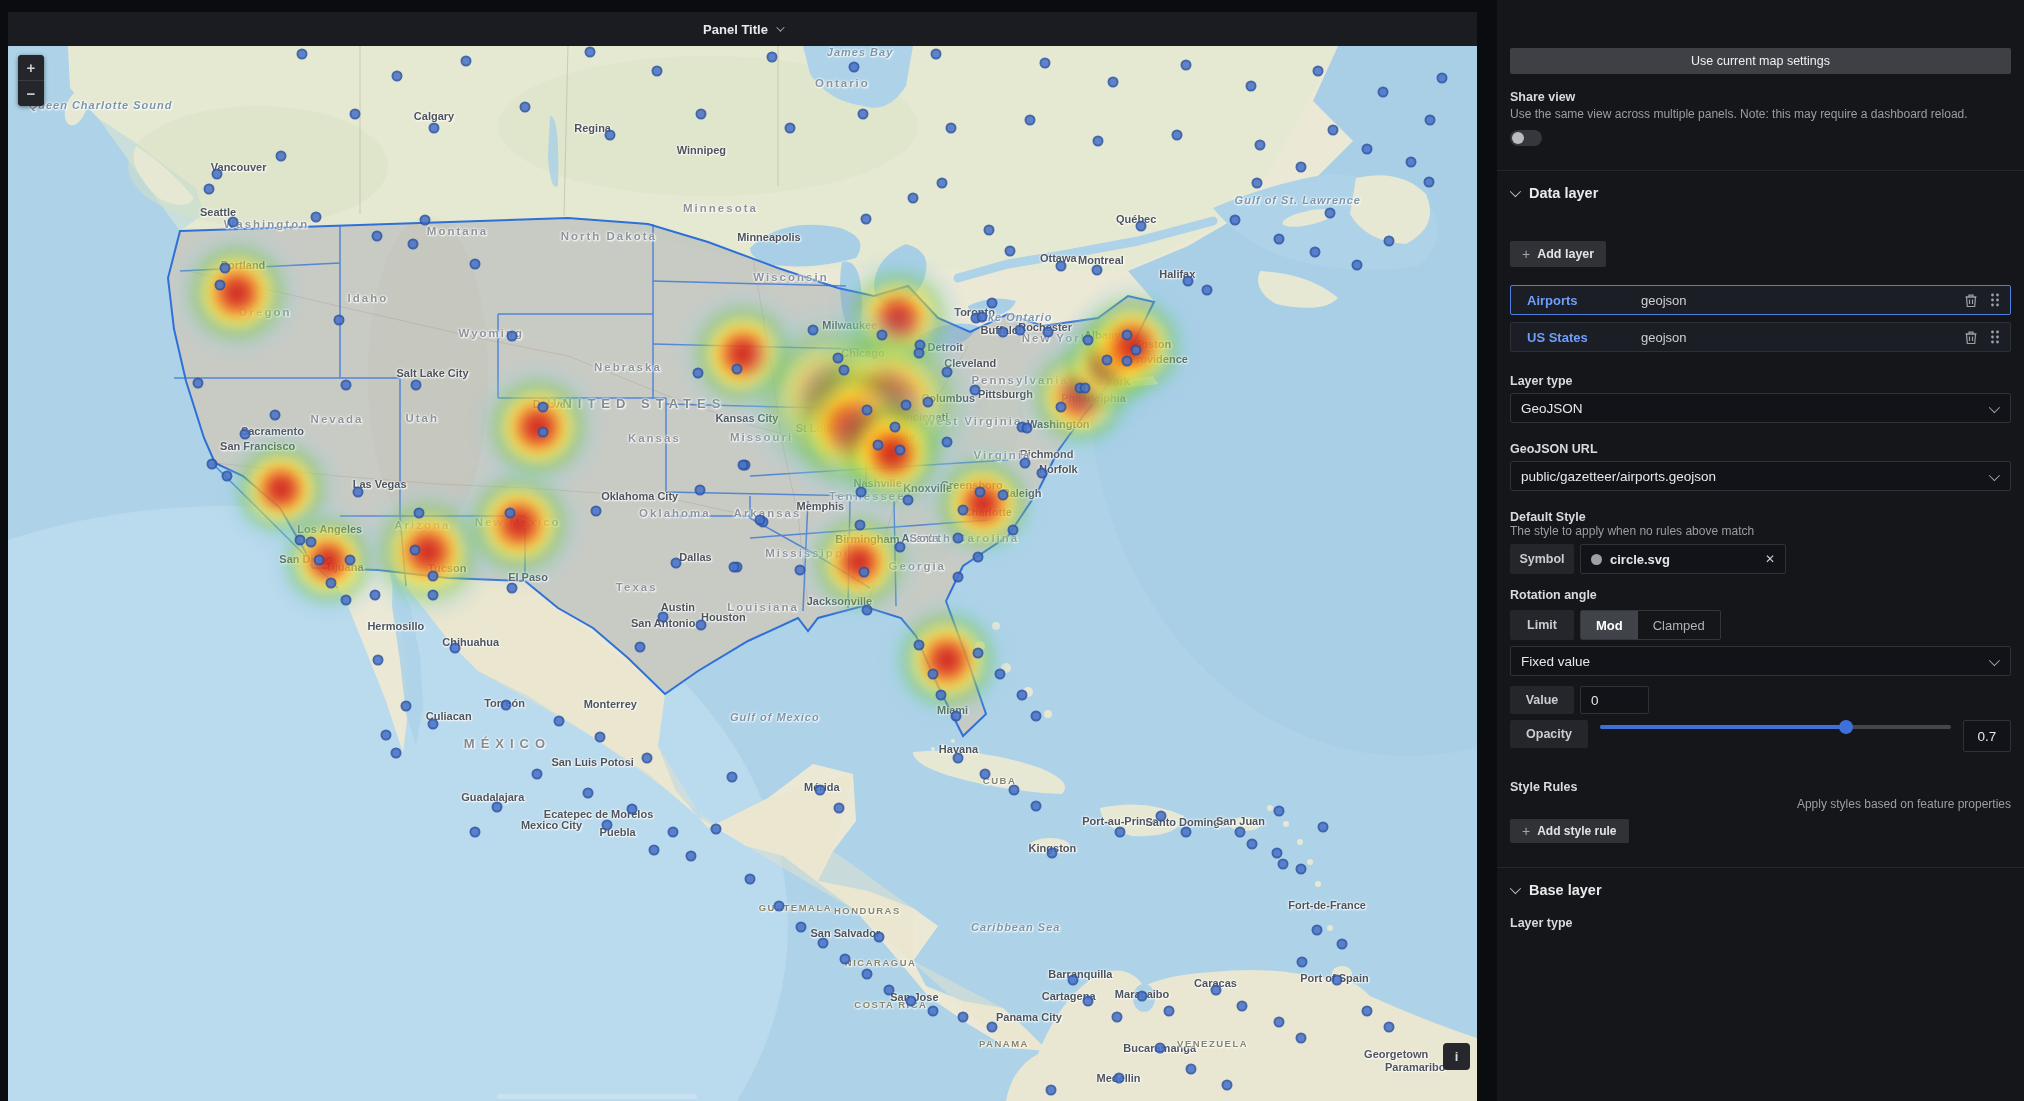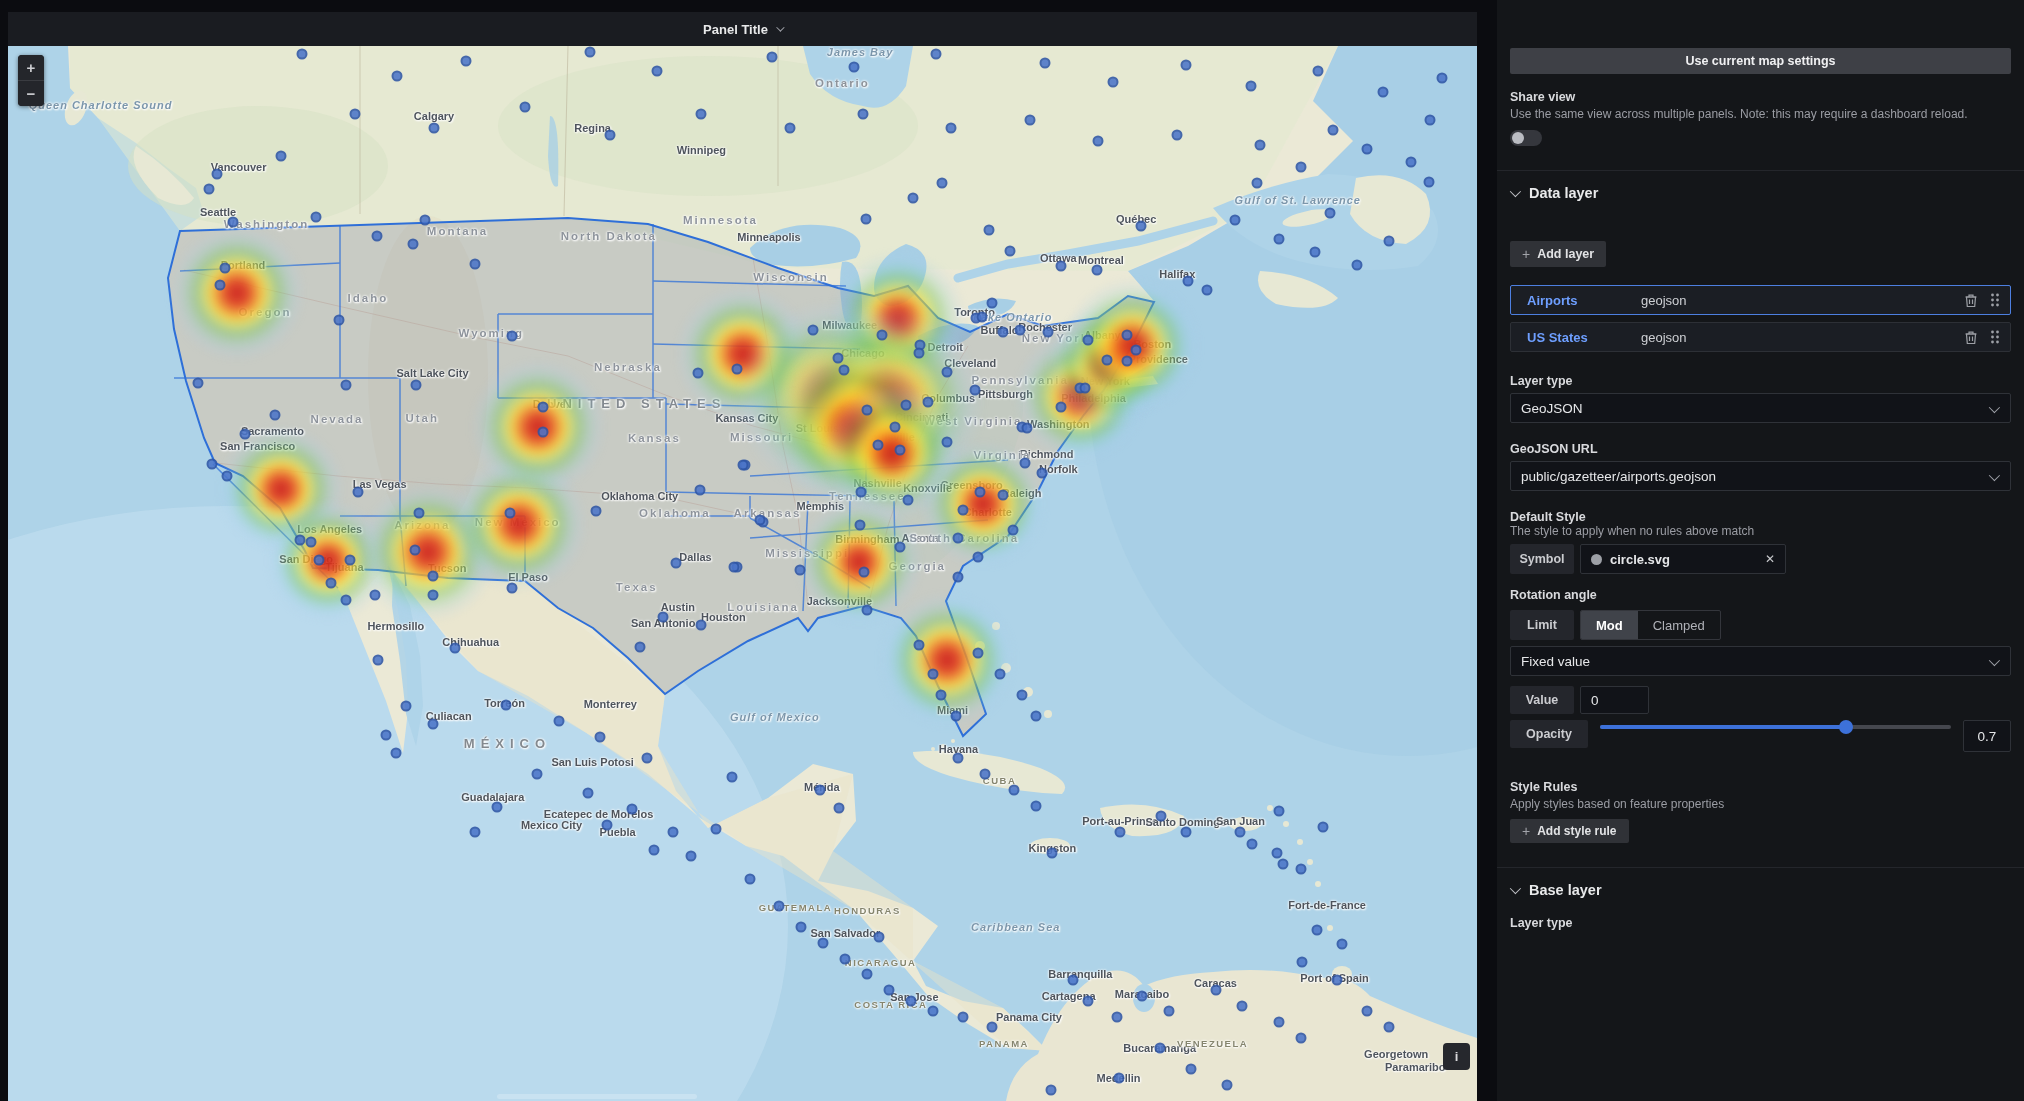--- a/index.html
+++ b/index.html
@@ -44,21 +44,21 @@
   .sb-inner{padding:22px 13px 0 13px;}
   .search{position:relative;}
   .search input{width:100%;height:30px;box-sizing:border-box;background:#111318;border:1px solid #2f3238;border-radius:2px;
       color:#c9cacd;font-size:13px;padding:0 8px 0 30px;outline:none;font-family:inherit;}
   .search input::placeholder{color:#8e9096;}
   .search .sic{position:absolute;left:9px;top:8px;}
   .tabs{margin-top:12px;height:32px;border:1px solid #2f3238;border-radius:2px;display:flex;overflow:hidden;}
   .tab{flex:1;display:flex;align-items:center;justify-content:center;font-size:13px;color:#c2c3c8;cursor:pointer;}
   .tab.active{background:#3b3d44;color:#fff;font-weight:700;}
   .bigbtn{margin-top:26px;width:100%;height:26px;background:#3e4046;border:0;border-radius:2px;color:#f0f0f2;
-      font-weight:700;font-size:12.5px;cursor:pointer;font-family:inherit;}
+      font-weight:400;font-size:12.5px;cursor:pointer;font-family:inherit;}
   .lbl{font-size:12.5px;font-weight:700;color:#d9dadd;}
   .desc{font-size:12px;color:#9b9da4;white-space:nowrap;}
   .share{margin-top:16px;}
   .share .desc{margin-top:3px;}
   .toggle{margin-top:9px;width:32px;height:16px;border-radius:9px;background:#35373d;position:relative;cursor:pointer;}
   .knob{position:absolute;left:2px;top:2px;width:12px;height:12px;border-radius:50%;background:#babcc2;}
   .divider{margin:24px -13px 0 -13px;border-top:1px solid #24262b;}
   .sect{margin-top:14px;display:flex;align-items:center;gap:11px;cursor:pointer;}
   .sect .chev{border-color:#c0c1c6;}
   .sect .stitle{font-size:14.5px;font-weight:700;color:#e9eaeb;}
@@ -101,21 +101,21 @@
   .swatch{width:14px;height:14px;border-radius:50%;}
   .oprow{margin-top:6px;display:flex;height:32px;align-items:flex-start;}
   .oprow .chip{height:28px;}
   .sliderwrap{flex:1;margin:0 12px;position:relative;height:14px;}
   .track{position:absolute;left:0;right:0;top:5px;height:4px;border-radius:2px;background:#45474e;}
   .fill{position:absolute;left:0;top:5px;height:4px;border-radius:2px;}
   .thumb{position:absolute;top:0;width:14px;height:14px;border-radius:50%;cursor:pointer;}
   .opval{width:46px;height:30px;background:#111318;border:1px solid #2f3238;border-radius:2px;display:flex;
       align-items:center;justify-content:center;color:#e6e7e9;font-size:13.5px;}
   .stylerules{margin-top:28px;}
-  .stylerules .desc{margin-top:3px;}
+  .stylerules .desc{margin-top:3px;text-align:right;}
   .addrule{margin-top:8px;height:24px;font-size:12px;}
 </style>
 </head>
 <body>
 
 <div class="page">
 
   <div class="panel">
     <div class="panel-header">
       <span class="panel-title">Panel Title</span>
@@ -329,21 +329,21 @@
           <span class="ml city" style="left: 90.3%; top: 88.3%;">Port of Spain</span>
           <span class="ml city" style="left: 78.4%; top: 95%;">Bucaramanga</span>
           <span class="ml city" style="left: 75.6%; top: 97.8%;">Medellin</span>
           <span class="ml city" style="left: 94.5%; top: 95.5%;">Georgetown</span>
           <span class="ml city" style="left: 95.8%; top: 96.8%;">Paramaribo</span>
           <span class="ml state" style="left: 17.6%; top: 16.9%;">Washington</span>
           <span class="ml state" style="left: 17.5%; top: 25.2%;">Oregon</span>
           <span class="ml state" style="left: 24.5%; top: 23.9%;">Idaho</span>
           <span class="ml state" style="left: 30.6%; top: 17.5%;">Montana</span>
           <span class="ml state" style="left: 40.9%; top: 18%;">North Dakota</span>
-          <span class="ml state" style="left: 48.5%; top: 15.4%; margin-top: 12px;">Minnesota</span>
+          <span class="ml state" style="left: 48.5%; top: 15.4%;">Minnesota</span>
           <span class="ml state" style="left: 53.3%; top: 21.9%;">Wisconsin</span>
           <span class="ml state" style="left: 32.9%; top: 27.2%;">Wyoming</span>
           <span class="ml state" style="left: 42.2%; top: 30.4%;">Nebraska</span>
           <span class="ml state" style="left: 22.4%; top: 35.4%;">Nevada</span>
           <span class="ml state" style="left: 28.2%; top: 35.3%;">Utah</span>
           <span class="ml state" style="left: 44%; top: 37.2%;">Kansas</span>
           <span class="ml state" style="left: 51.3%; top: 37.1%;">Missouri</span>
           <span class="ml state" style="left: 45.4%; top: 44.3%;">Oklahoma</span>
           <span class="ml state" style="left: 51.7%; top: 44.3%;">Arkansas</span>
           <span class="ml state" style="left: 42.8%; top: 51.3%;">Texas</span>

